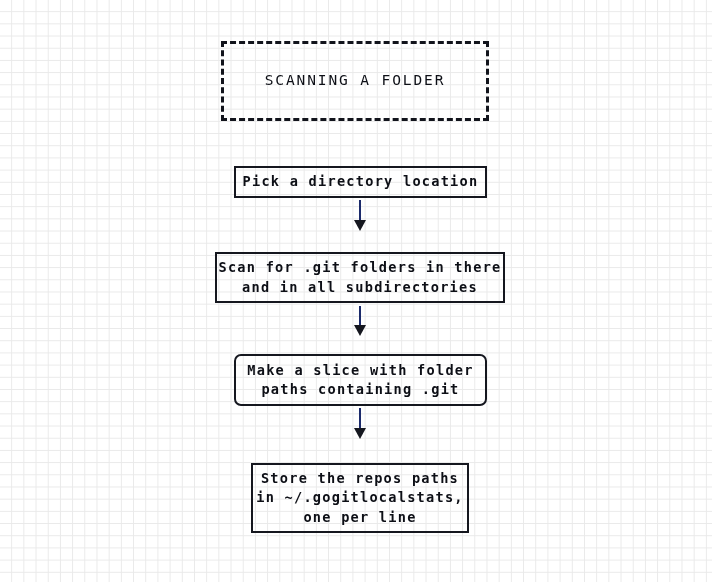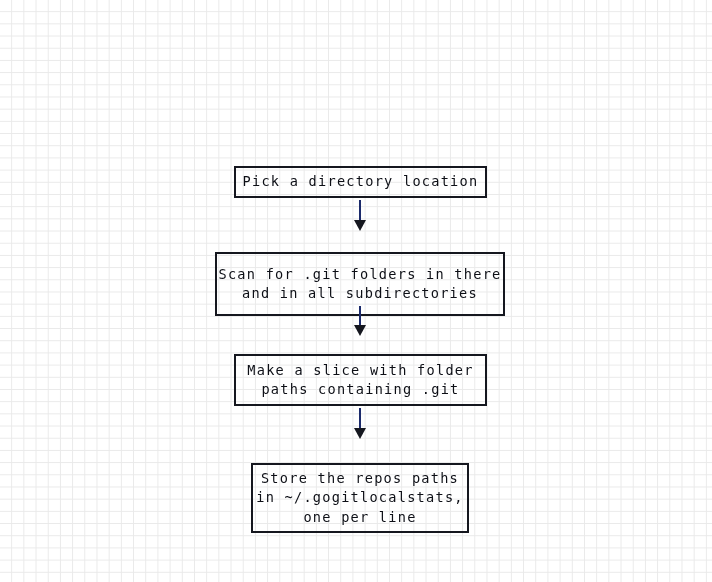--- a/index.html
+++ b/index.html
@@ -59,25 +59,26 @@
     align-items: center;
     justify-content: center;
   }
   .node-text {
     font-size: 13.6px;
     letter-spacing: 1.25px;
     line-height: 1.42;
     color: #0d0f16;
     text-align: center;
     white-space: pre;
+    font-weight: bold;
   }
 
   #node-1 { left: 234px; top: 166px; width: 253px; height: 32px; }
-  #node-2 { left: 215px; top: 252px; width: 290px; height: 64px; }
-  #node-3 { left: 234px; top: 354px; width: 253px; height: 52px; }
+  #node-2 { left: 215px; top: 252px; width: 290px; height: 51px; }
+  #node-3 { left: 234px; top: 354px; width: 253px; height: 52px; border-radius: 7px; }
   #node-4 { left: 251px; top: 455px; width: 218px; height: 70px; margin-top: 8px; }
 
   
   .connector {
     position: absolute;
     width: 16px;
     display: flex;
     flex-direction: column;
     align-items: center;
   }
@@ -100,20 +101,23 @@
   #conn-2 { left: 352px; top: 306px; }
   #conn-2 .stem { height: 19px; }
   #conn-3 { left: 352px; top: 408px; }
   #conn-3 .stem { height: 20px; }
 </style>
 </head>
 <body>
 
 <div id="canvas">
 
+  <div class="title-box">
+    <div class="title-text">SCANNING A FOLDER</div>
+  </div>
 
   <div class="node" id="node-1">
     <div class="node-text">Pick a directory location</div>
   </div>
 
   <div class="connector" id="conn-1">
     <span class="stem"></span>
     <span class="head"></span>
   </div>
 

